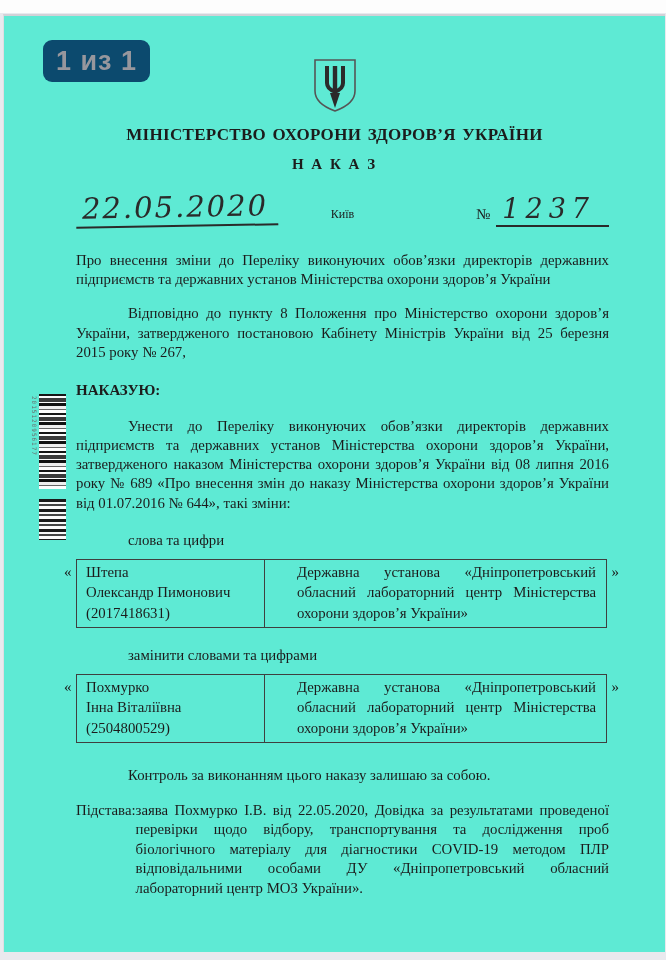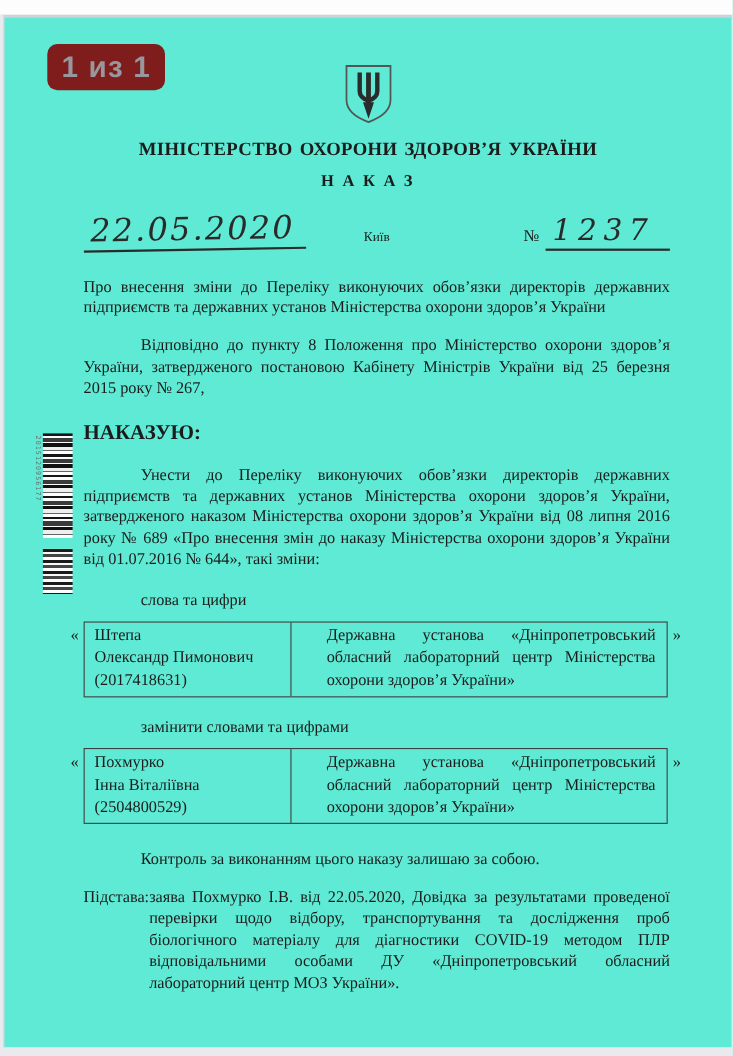--- a/index.html
+++ b/index.html
@@ -8,21 +8,21 @@
     background:#e9e9ee;font-family:"Liberation Serif","DejaVu Serif",serif;
   }
   .top-strip{position:absolute;top:0;left:0;width:666px;height:13px;background:#fdfdfd;}
   .page{
     position:absolute;top:14px;left:3px;width:662px;height:938px;background:#5eead4;
     border-top:2px solid #d2d2d8;border-left:1px solid #dedee3;box-sizing:border-box;
     color:#1c1c1c;
   }
   .page-badge{
     position:absolute;left:43px;top:40px;min-width:70px;height:42px;
-    background:#7f1d1d;border-radius:9px;display:flex;align-items:center;justify-content:center;
+    background:#0c4a6e;border-radius:9px;display:flex;align-items:center;justify-content:center;
     font-family:"Liberation Sans","DejaVu Sans",sans-serif;font-size:27px;font-weight:600;
     color:#97979d;padding:0 13px;letter-spacing:1px;
   }
   .emblem-wrap{display:flex;justify-content:center;margin-top:42px;}
   .doc-title{
     text-align:center;font-weight:bold;font-size:17px;letter-spacing:0.3px;
     margin-top:7px;word-spacing:2px;
   }
   .doc-type{text-align:center;font-weight:bold;font-size:15px;letter-spacing:2px;margin-top:11px;}
   .content{margin:0 56px 0 72px;}
@@ -38,21 +38,21 @@
   }
   .city{font-size:12px;padding-bottom:5px;}
   .num-cell{justify-self:end;display:flex;align-items:flex-end;gap:6px;}
   .num-sign{font-size:15px;padding-bottom:4px;}
   .hw-num{
     font-size:27px;letter-spacing:6px;border-bottom:2px solid #2a2a2a;padding:0 14px 1px 6px;
   }
   .para{font-size:14.8px;line-height:1.3;text-align:justify;margin:0;}
   .subject{margin-top:24px;}
   .preamble{margin-top:15px;text-indent:52px;}
-  .order-word{margin-top:19px;font-weight:bold;font-size:19px;}
+  .order-word{margin-top:19px;font-weight:bold;font-size:15px;}
   .clause{margin-top:16px;text-indent:52px;}
   .small-label{font-size:14.8px;margin-top:19px;margin-left:52px;}
   .table-row{display:flex;margin-top:10px;margin-left:-12px;margin-right:-10px;align-items:stretch;}
   .quote{font-size:15px;padding-top:5px;width:12px;flex:0 0 12px;}
   .quote-close{text-align:right;}
   .otable{flex:1;display:flex;border:1.4px solid #3f3f3f;gap:20px;}
   .cell-person{
     flex:0 0 170px;border-right:1.4px solid #3f3f3f;padding:2px 8px 4px 9px;
     font-size:14.8px;line-height:1.38;white-space:pre-line;
   }

